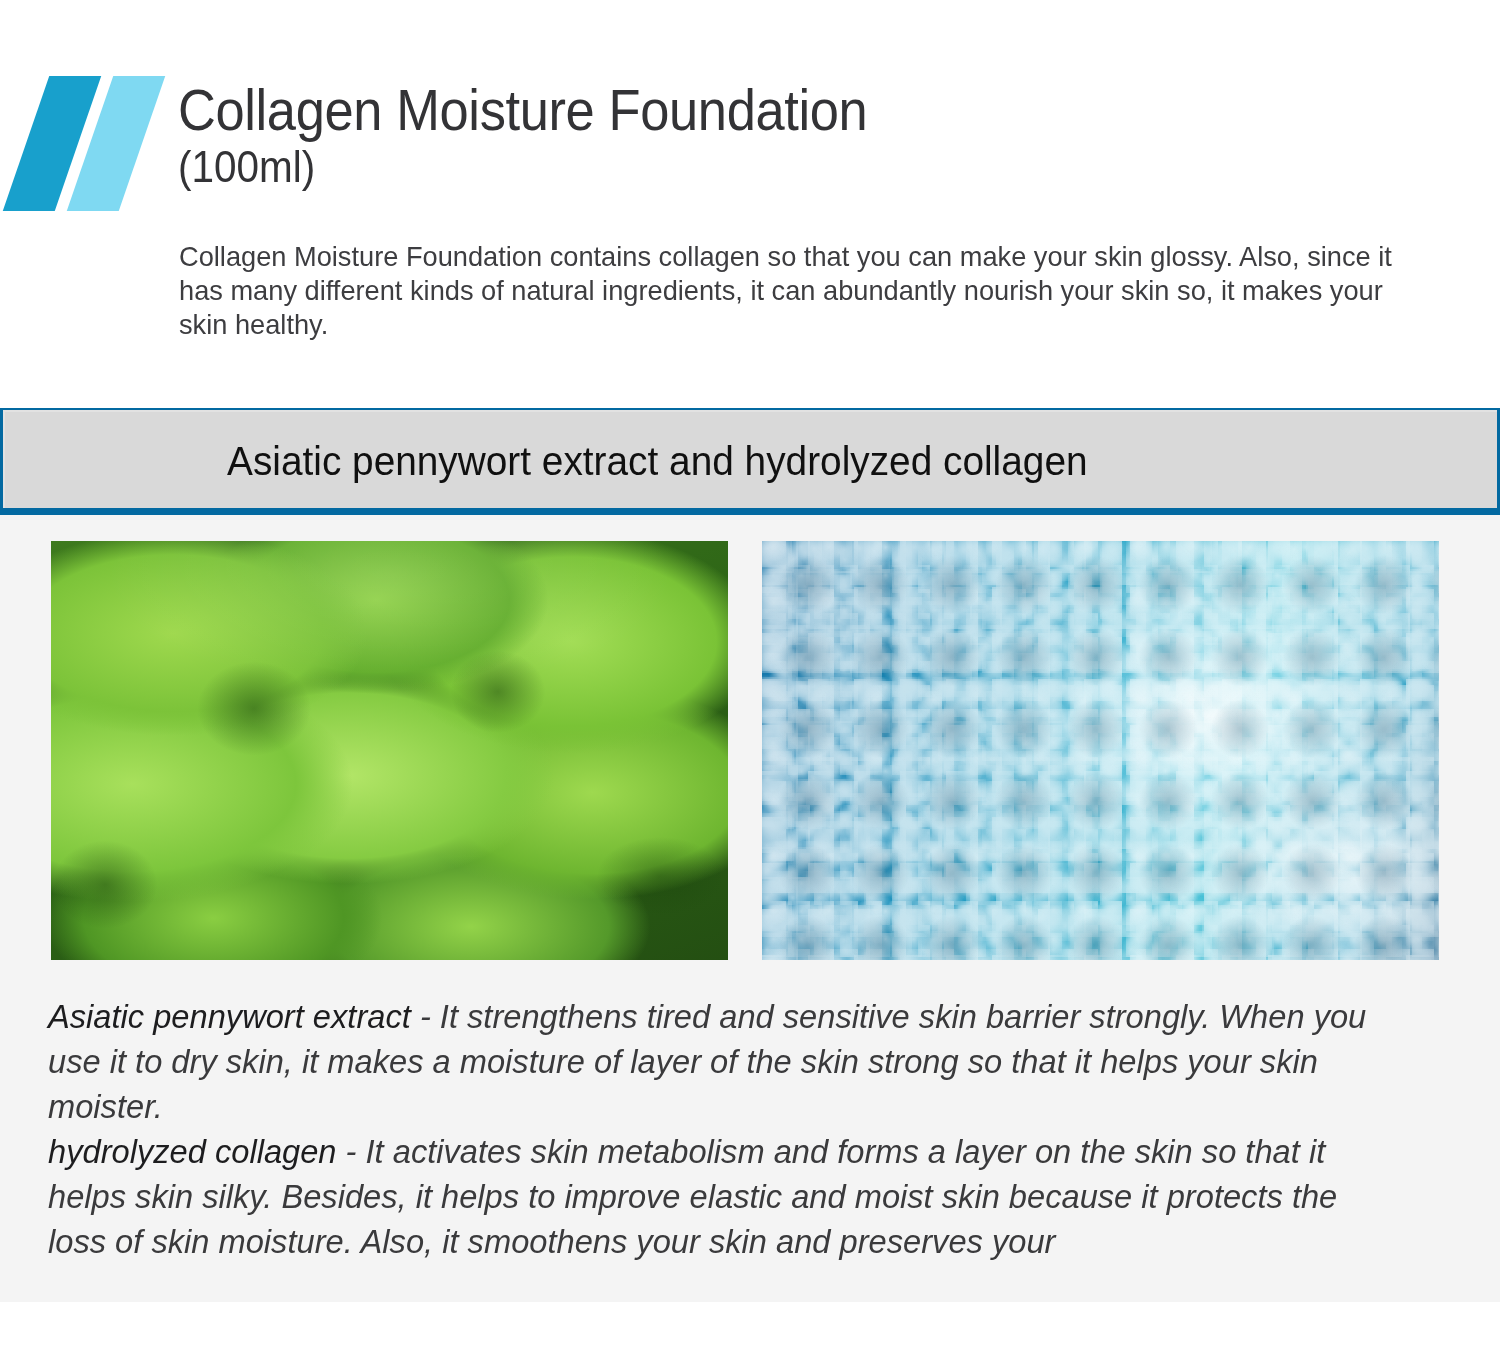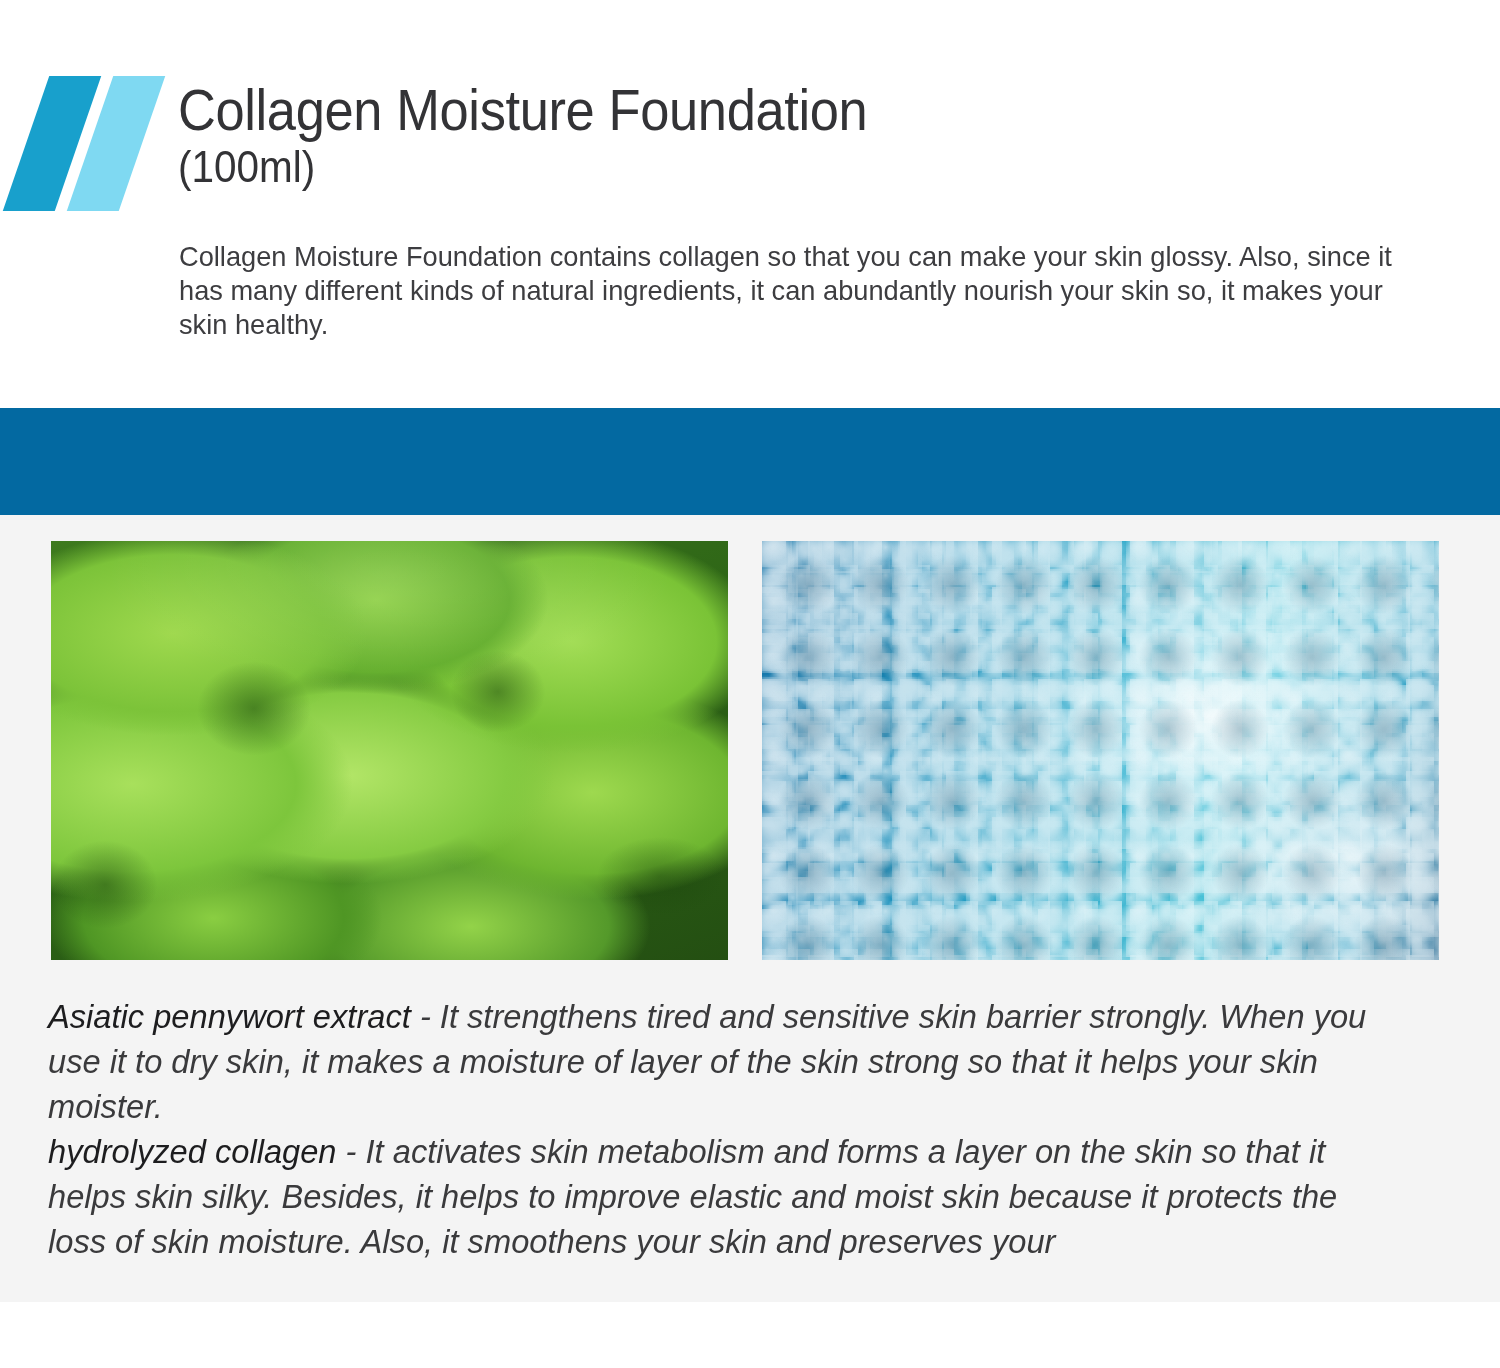--- a/index.html
+++ b/index.html
@@ -256,20 +256,23 @@
     </div>
 
     <div class="title-block">
       <div class="product-title">Collagen Moisture Foundation</div>
       <div class="product-volume">(100ml)</div>
     </div>
 
     <div class="intro-text">Collagen Moisture Foundation contains collagen so that you can make your skin glossy. Also, since it has many different kinds of natural ingredients, it can abundantly nourish your skin so, it makes your skin healthy.</div>
   </div>
 
+  <div class="banner">
+    <div class="banner-text">Asiatic pennywort extract and hydrolyzed collagen</div>
+  </div>
 
   <div class="content">
 
     <div class="media-row">
       <div class="photo photo-left">
         <div class="leaf-canvas"></div>
       </div>
       <div class="photo photo-right">
         <div class="water-canvas"></div>
       </div>

